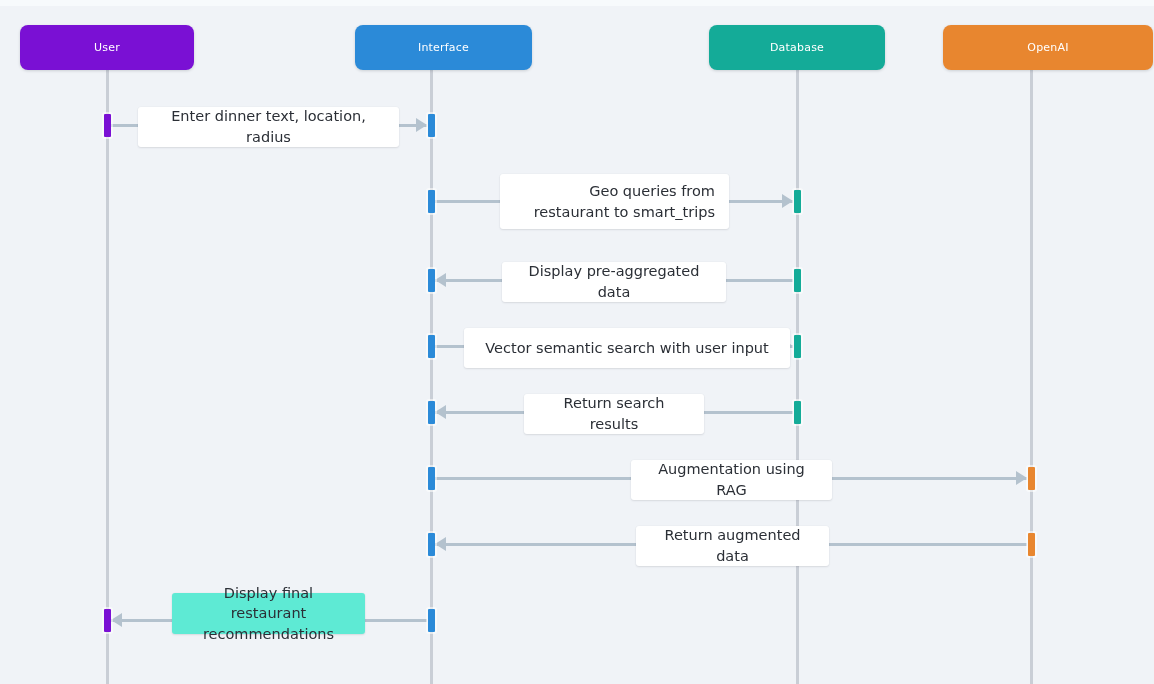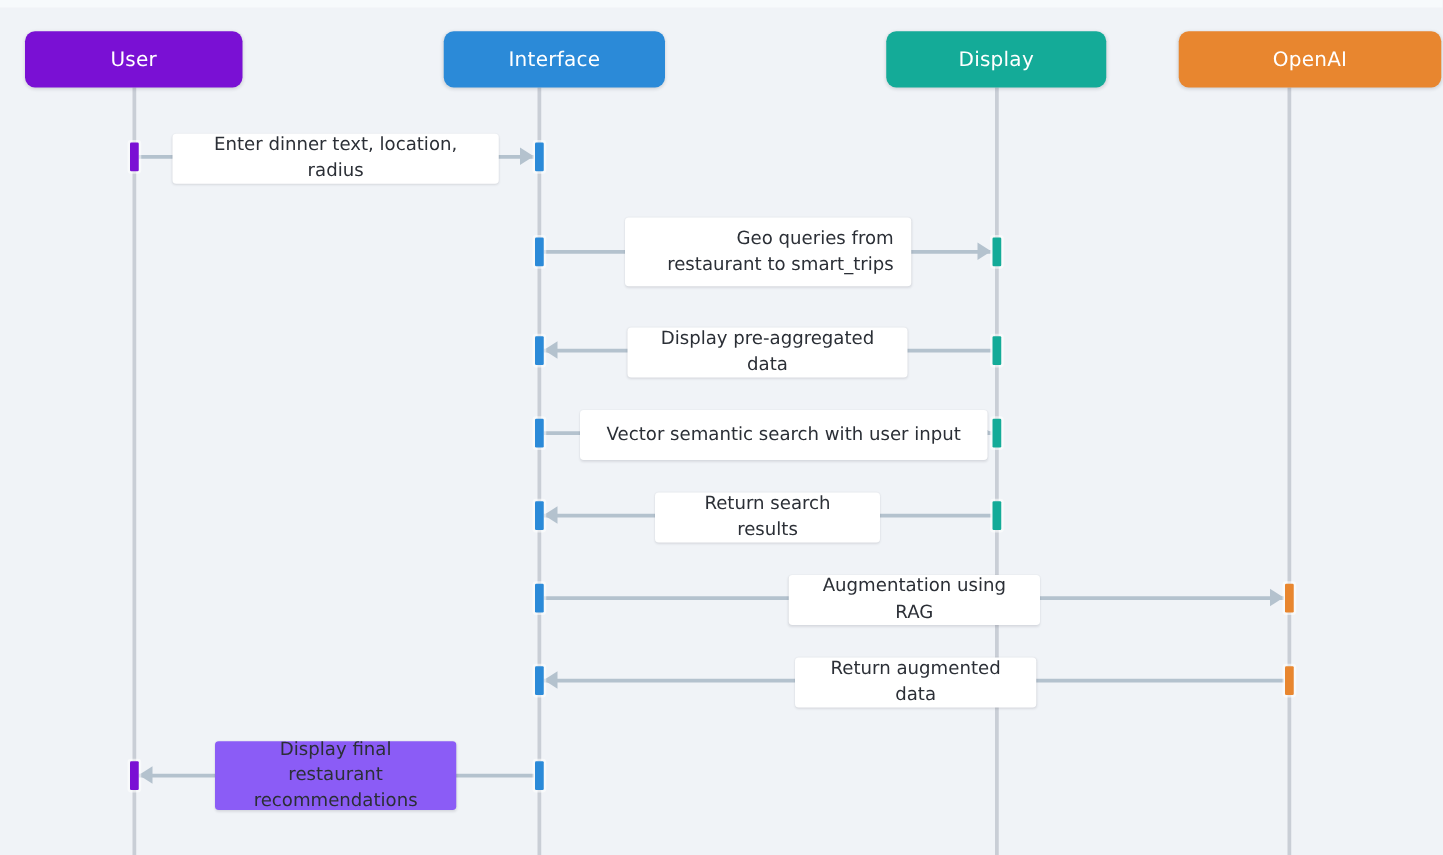--- a/index.html
+++ b/index.html
@@ -46,21 +46,21 @@
     height: 45px;
     border-radius: 8px;
     display: flex;
     align-items: center;
     justify-content: center;
     box-sizing: border-box;
     z-index: 4;
     box-shadow: 0 1px 3px rgba(16,24,40,0.16);
   }
   .participant .pname {
-    font-size: 16px;
+    font-size: 11px;
     letter-spacing: 0.2px;
     color: #ffffff;
     white-space: nowrap;
   }
   
   .activation {
     position: absolute;
     width: 7px;
     margin-left: -3.5px;
     border-radius: 1px;
@@ -150,29 +150,29 @@
       <div class="activation" style="left: 431px; top: 609px; height: 23px; background: rgb(43, 138, 216);"></div>
     </div>
   <div id="participants-layer">
       <div class="participant" style="left: 20px; width: 174px; background: rgb(122, 16, 212);">
         <span class="pname">User</span>
       </div>
       <div class="participant" style="left: 343px; width: 177px; background: rgb(43, 138, 216); margin-left: 12px;">
         <span class="pname">Interface</span>
       </div>
       <div class="participant" style="left: 709px; width: 176px; background: rgb(20, 171, 152);">
-        <span class="pname">Display</span>
+        <span class="pname">Database</span>
       </div>
       <div class="participant" style="left: 943px; width: 210px; background: rgb(232, 134, 47);">
         <span class="pname">OpenAI</span>
       </div>
     </div>
   <div id="labels-layer">
       <div class="msglabel" style="left: 138px; width: 261px; top: 107px; height: 36px; background: rgb(255, 255, 255); color: rgb(43, 47, 54);">Enter dinner text, location, radius</div>
       <div class="msglabel" style="left: 500px; width: 229px; top: 174px; height: 55px; background: rgb(255, 255, 255); color: rgb(43, 47, 54); text-align: right;">Geo queries from restaurant to smart_trips</div>
       <div class="msglabel" style="left: 502px; width: 224px; top: 262px; height: 36px; background: rgb(255, 255, 255); color: rgb(43, 47, 54);">Display pre-aggregated data</div>
       <div class="msglabel" style="left: 464px; width: 326px; top: 328px; height: 36px; background: rgb(255, 255, 255); color: rgb(43, 47, 54);">Vector semantic search with user input</div>
       <div class="msglabel" style="left: 524px; width: 180px; top: 394px; height: 36px; background: rgb(255, 255, 255); color: rgb(43, 47, 54);">Return search results</div>
       <div class="msglabel" style="left: 631px; width: 201px; top: 460px; height: 36px; background: rgb(255, 255, 255); color: rgb(43, 47, 54);">Augmentation using RAG</div>
       <div class="msglabel" style="left: 636px; width: 193px; top: 526px; height: 27px; background: rgb(255, 255, 255); color: rgb(43, 47, 54);">Return augmented data</div>
-      <div class="msglabel" style="left: 172px; width: 193px; top: 593px; height: 55px; background: #8b5cf6; color: rgb(43, 47, 54);">Display final restaurant recommendations</div>
+      <div class="msglabel" style="left: 172px; width: 193px; top: 593px; height: 41px; background: #5eead4; color: rgb(43, 47, 54);">Display final restaurant recommendations</div>
     </div>
 </div>
 
 </body></html>

